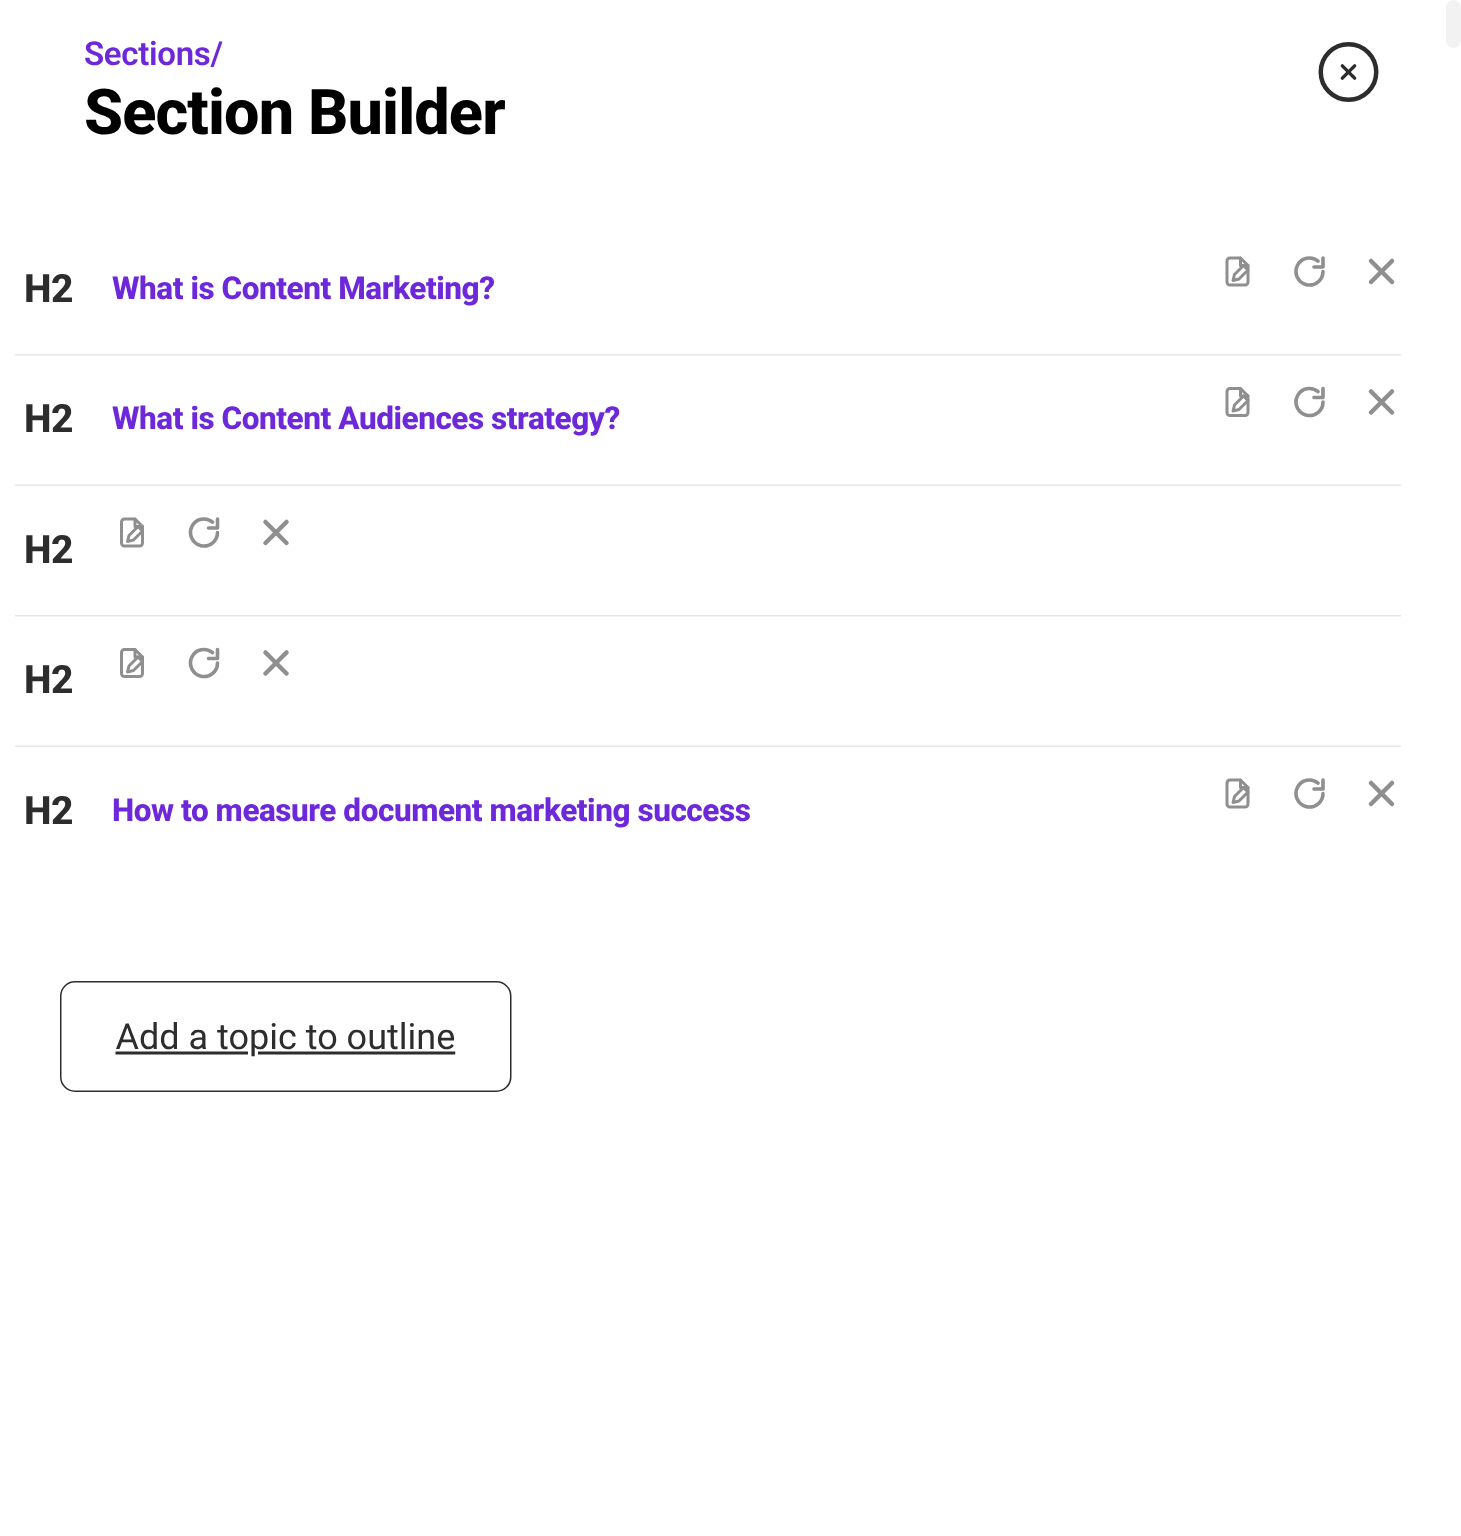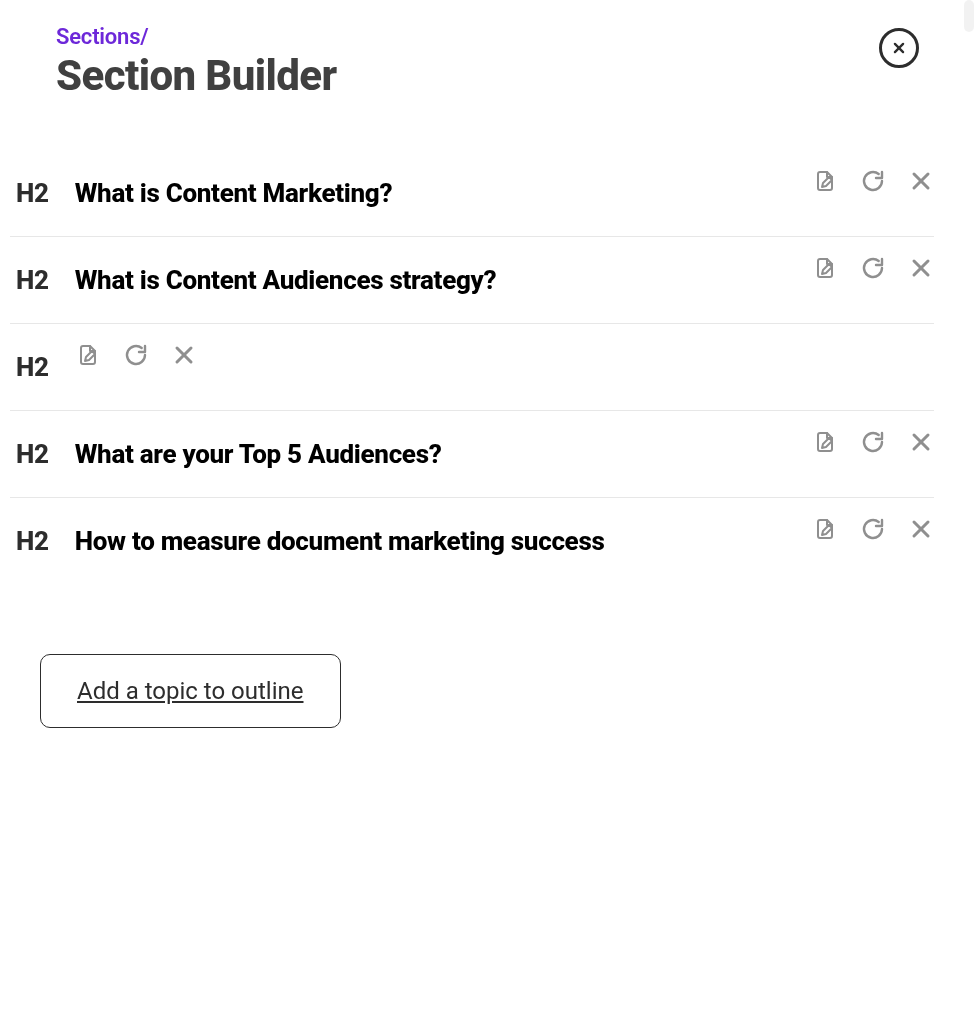--- a/index.html
+++ b/index.html
@@ -22,21 +22,21 @@
     justify-content: space-between;
     padding-left: 46px;
   }
   .breadcrumb {
     color: #6d28d9;
     font-size: 22px;
     font-weight: 600;
     letter-spacing: -0.2px;
   }
   .page-title {
-    color: #404040;
+    color: #000000;
     font-size: 42px;
     font-weight: 800;
     margin: 2px 0 0 0;
     letter-spacing: -0.6px;
   }
   .close-btn {
     width: 40px;
     height: 40px;
     border: 3px solid #2d2d2d;
     border-radius: 50%;
@@ -71,22 +71,22 @@
 
   .level {
     font-weight: 800;
     font-size: 26px;
     color: #2d2d2d;
     letter-spacing: -0.3px;
     margin-right: 26px;
   }
   .topic {
     font-weight: 800;
-    font-size: 26px;
-    color: #000000;
+    font-size: 21px;
+    color: #6d28d9;
     letter-spacing: -0.3px;
     flex: 1;
   }
 
   .actions {
     display: flex;
     align-items: center;
     gap: 22px;
     color: #8f8f8f;
     margin-top: -24px;
@@ -246,21 +246,20 @@
       </div>
     </div>
 
     <div class="row">
       <div class="chevron">
         <svg viewBox="0 0 24 24" fill="none" stroke="#2d2d2d" stroke-width="3.5" stroke-linecap="round" stroke-linejoin="round">
             <polyline points="9 5 16 12 9 19"></polyline>
           </svg>
       </div>
       <span class="level">H2</span>
-      <span class="topic">What are your Top 5 Audiences?</span>
       <div class="actions">
         <div class="act">
           <svg viewBox="0 0 24 24" fill="none" stroke="#8f8f8f" stroke-width="2" stroke-linecap="round" stroke-linejoin="round">
             <path d="M14 3H7a2 2 0 0 0-2 2v14a2 2 0 0 0 2 2h10a2 2 0 0 0 2-2V8z"></path>
               <polyline points="14 3 14 8 19 8"></polyline>
               <path d="M10 14l6-6 3 3-6 6-4 1z"></path>
           </svg>
         </div>
         <div class="act">
           <svg viewBox="0 0 24 24" fill="none" stroke="#8f8f8f" stroke-width="2.4" stroke-linecap="round" stroke-linejoin="round">

